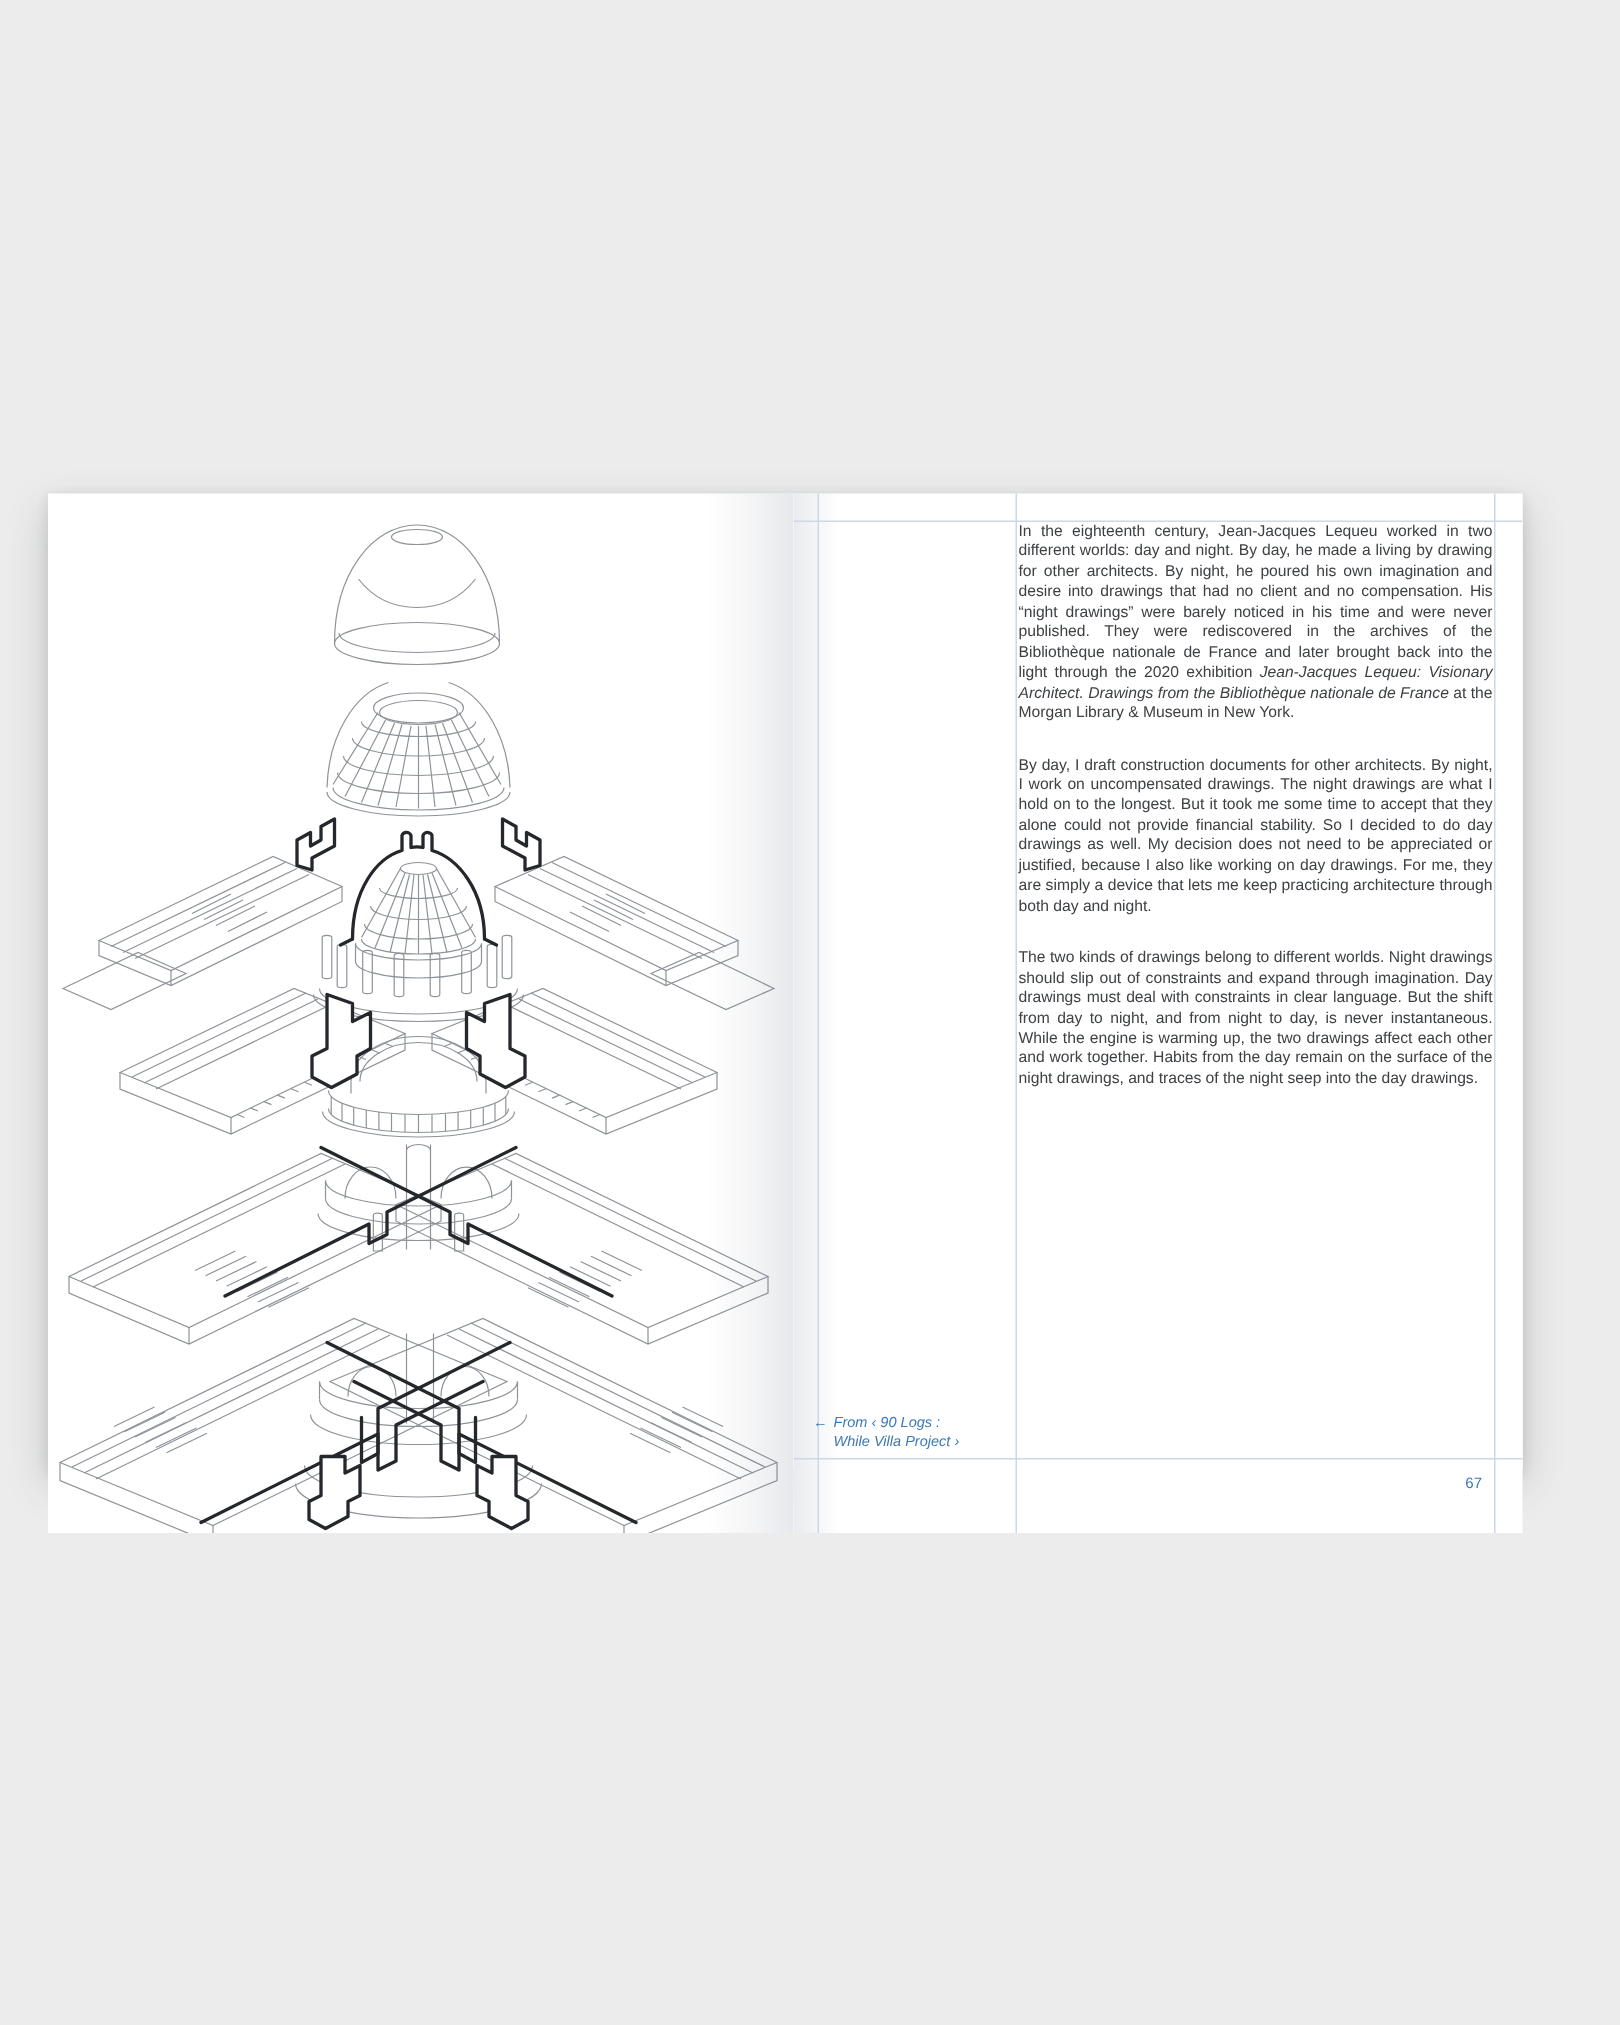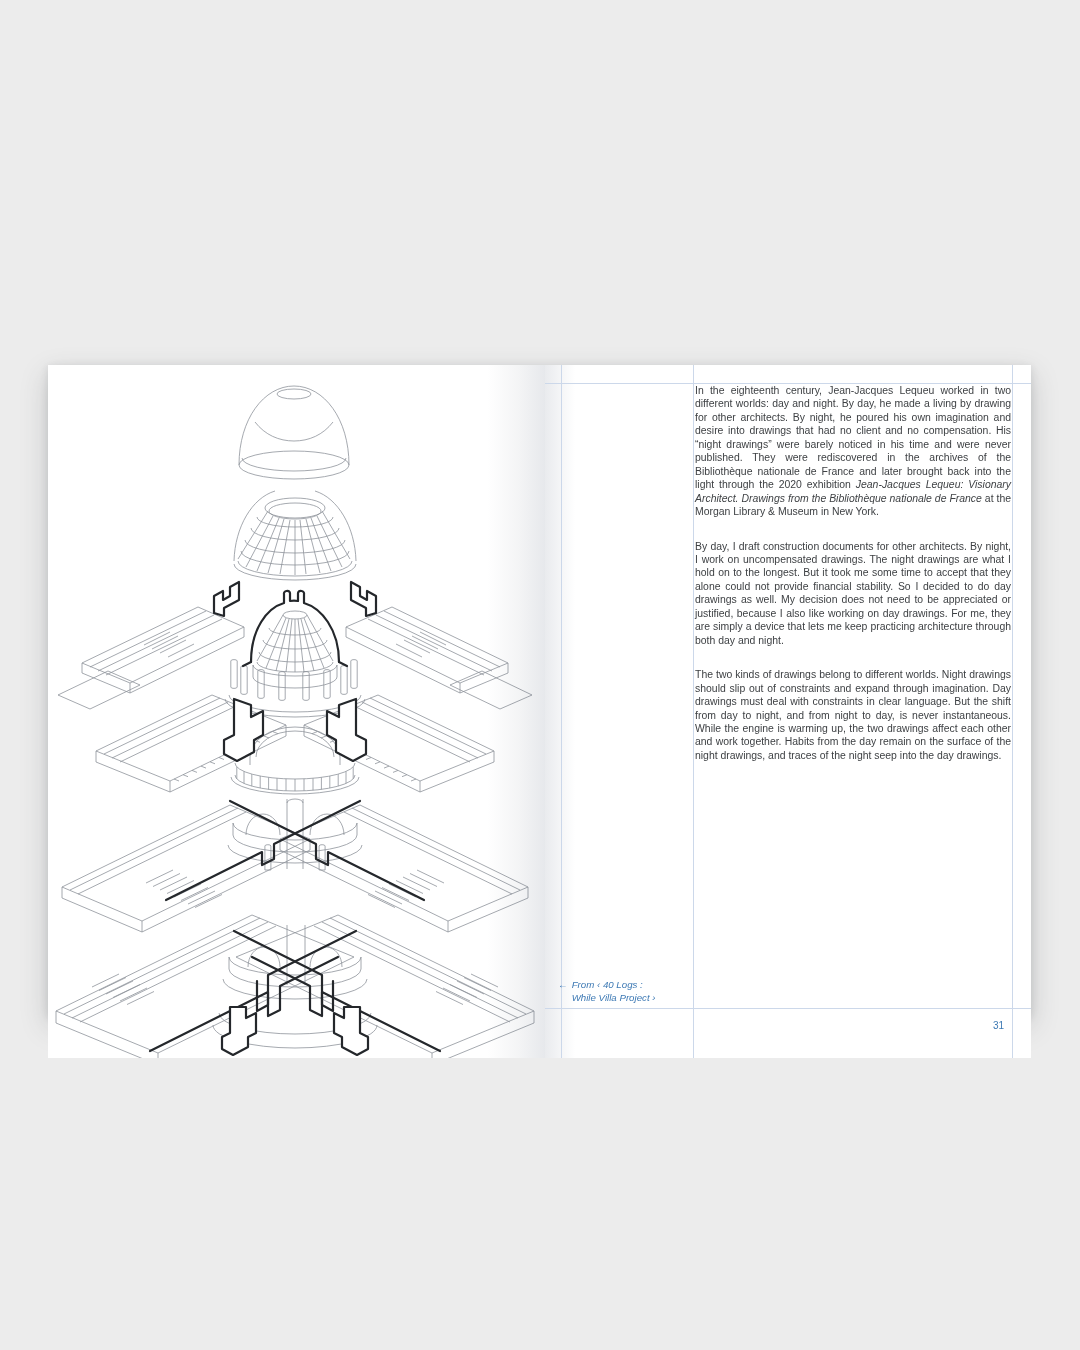--- a/index.html
+++ b/index.html
@@ -3,24 +3,23 @@
 <meta charset="utf-8">
 <style>
   html,body{margin:0;padding:0;}
   body{
     width:1080px;height:1350px;
     background:#ececec;
     font-family:"Liberation Sans",sans-serif;
     position:relative;overflow:hidden;
   }
   .spread{
-    position:absolute;left:48px;top:329px;width:983px;height:651px;
+    position:absolute;left:32px;top:329px;width:983px;height:651px;
     display:flex;
     box-shadow:0 10px 26px rgba(60,64,70,.22),0 2px 8px rgba(60,64,70,.14);
-    margin-top:36px;
   }
   .page{position:relative;background:#ffffff;height:693px;overflow:hidden;}
   .page-left{width:497px;}
   .page-right{width:486px;}
   .page-left::after{
     content:"";position:absolute;top:0;right:0;width:58px;height:100%;
     background:linear-gradient(to right,rgba(95,105,120,0) 0%,rgba(95,105,120,.07) 55%,rgba(110,120,140,.17) 100%);
     pointer-events:none;
   }
   .page-right::before{
@@ -189,20 +188,20 @@
 
     <div class="text-col">
       <p><span>In the eighteenth century, Jean-Jacques Lequeu worked in two different worlds: day and night. By day, he made a living by drawing for other architects. By night, he poured his own imagination and desire into drawings that had no client and no compensation. His “night drawings” were barely noticed in his time and were never published. They were rediscovered in the archives of the Bibliothèque nationale de France and later brought back into the light through the 2020 exhibition </span><em>Jean-Jacques Lequeu: Visionary Architect. Drawings from the Bibliothèque nationale de France</em><span> at the Morgan Library &amp; Museum in New York.</span></p>
       <p>By day, I draft construction documents for other architects. By night, I work on uncompensated drawings. The night drawings are what I hold on to the longest. But it took me some time to accept that they alone could not provide financial stability. So I decided to do day drawings as well. My decision does not need to be appreciated or justified, because I also like working on day drawings. For me, they are simply a device that lets me keep practicing architecture through both day and night.</p>
       <p>The two kinds of drawings belong to different worlds. Night drawings should slip out of constraints and expand through imagination. Day drawings must deal with constraints in clear language. But the shift from day to night, and from night to day, is never instantaneous. While the engine is warming up, the two drawings affect each other and work together. Habits from the day remain on the surface of the night drawings, and traces of the night seep into the day drawings.</p>
     </div>
 
     <div class="caption">
       <span class="arrow">←</span>
       <span>
-        <span>From ‹ 40 Logs :</span><br>
+        <span>From ‹ 90 Logs :</span><br>
         <span>While Villa Project ›</span>
       </span>
     </div>
 
-    <div class="page-number">31</div>
+    <div class="page-number">67</div>
   </div>
 </div>
 
 </body></html>

